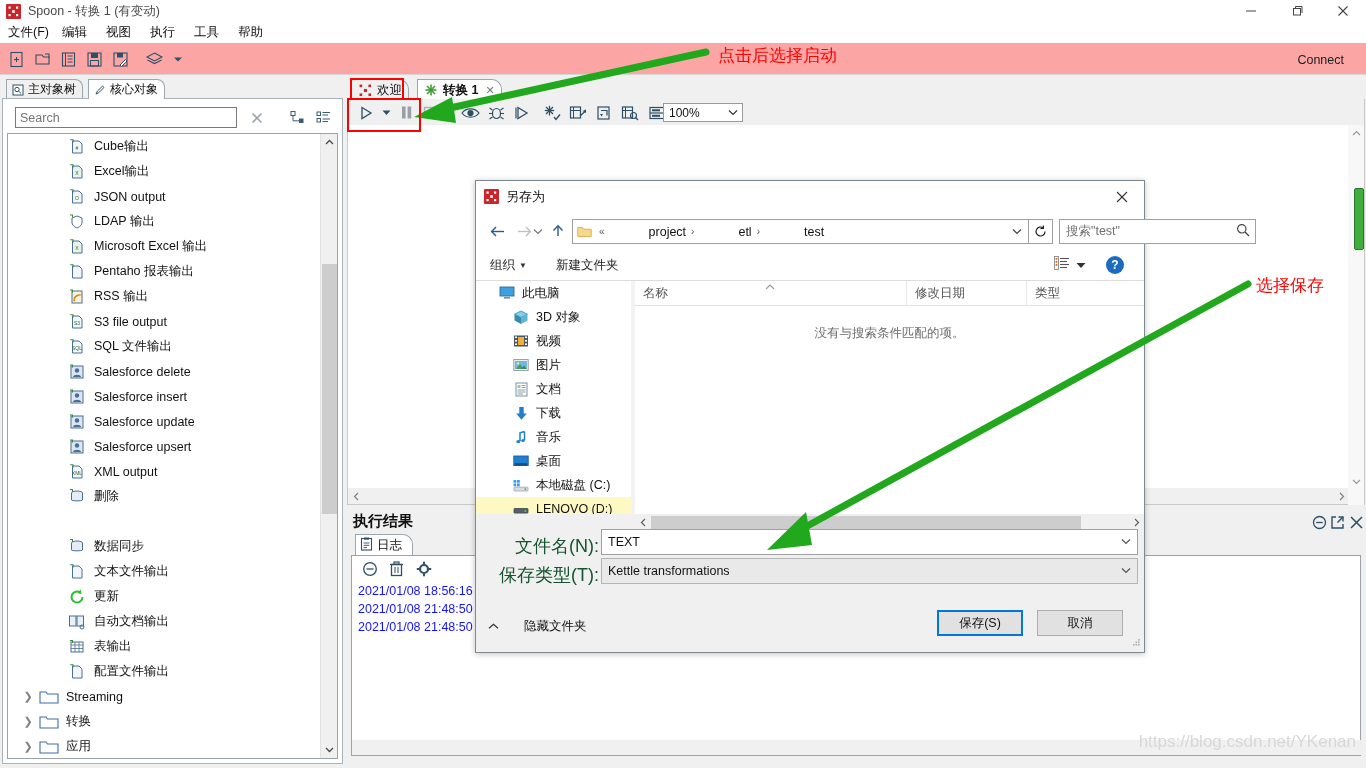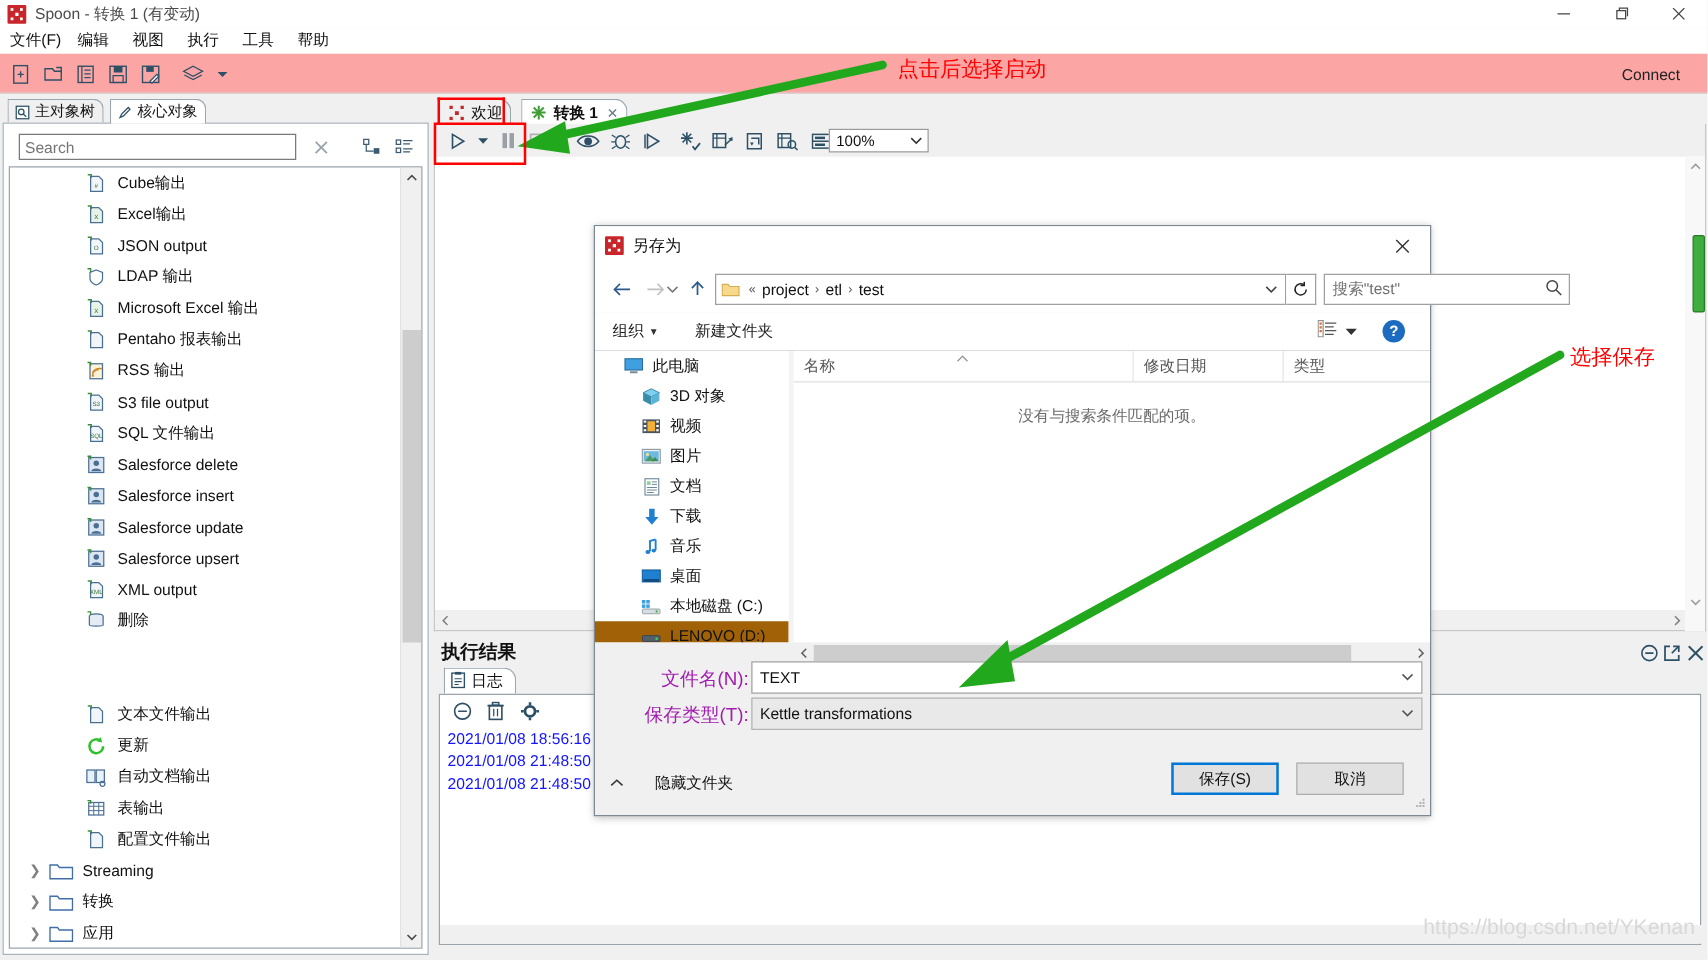--- a/index.html
+++ b/index.html
@@ -250,21 +250,21 @@
     display: flex; align-items: center; justify-content: center;
     font-size: 14px; color: #2b5a8f;
   }
   .navbtn.dis { color: #c0c0c0; }
   .crumbbar {
     position: absolute; left: 96px; top: 7px; width: 457px; height: 25px;
     background: #fff; border: 1px solid #a0a0a0;
     display: flex; align-items: center;
   }
   .crumbbar .folder-ic { margin-left: 4px; margin-right: 4px; display:flex; }
-  .crumbbar .cb { font-size: 12.5px; color: #111; padding: 0 2px; }
+  .crumbbar .cb { font-size: 12.5px; color: #111; padding: 0 2px; margin-left: 39px; }
   .crumbbar .sep { color: #555; font-size: 10px; padding: 0 3px; }
   .crumbbar .dv { position: absolute; right: 6px; color: #444; font-size: 9px; }
   .refreshbtn {
     position: absolute; left: 553px; top: 7px; width: 24px; height: 25px;
     border: 1px solid #a0a0a0; border-left: none; background: #fff;
     display: flex; align-items: center; justify-content: center;
     font-size: 12px; color: #222;
   }
   .searchbar {
     position: absolute; left: 583px; top: 7px; width: 197px; height: 25px;
@@ -290,21 +290,21 @@
     position: absolute; left: 0; top: 0; width: 155px; height: 233px; background: #fff;
     overflow: hidden;
   }
   .place {
     position: absolute; left: 0; width: 155px; height: 24px;
     display: flex; align-items: center; font-size: 12.5px; color: #111;
   }
   .place .pi { width: 18px; height: 16px; margin-right: 6px; display: flex; align-items: center; justify-content: center; flex: none; }
   .place.lvl0 { padding-left: 22px; }
   .place.lvl1 { padding-left: 36px; }
-  .place.selected { background: #a16207; }
+  .place.selected { background: #fef9c3; }
   .places-vs { position: absolute; right: 0; top: 0; width: 15px; height: 233px; background: #f5f5f5; }
   .places-vs .arw { position: absolute; left: 0; width: 15px; height: 15px; display:flex; align-items:center; justify-content:center; color:#555; font-size:8px;}
   .places-vs .thumb { position: absolute; left: 1px; width: 13px; background: #cdcdcd; }
 
   .splitter { position: absolute; left: 155px; top: 0; width: 4px; height: 233px; background: #f3f3f3; }
 
   .filelist { position: absolute; left: 159px; top: 0; width: 509px; height: 233px; background: #fff; }
   .colhead { position: absolute; left: 0; top: 0; width: 509px; height: 25px; border-bottom: 1px solid #e0e0e0; }
   .col {
     position: absolute; top: 0; height: 25px;
@@ -321,21 +321,21 @@
 
   .dlg-hs {
     position: absolute; left: 159px; top: 333px; width: 509px; height: 17px;
     background: #f0f0f0;
   }
   .dlg-hs .arw { position: absolute; top: 0; width: 16px; height: 17px; display:flex; align-items:center; justify-content:center; color:#606060; font-size:9px;}
   .dlg-hs .thumb { position: absolute; top: 2px; height: 13px; background: #cdcdcd; }
   .dlg-hs-left { position: absolute; left: 0; top: 333px; width: 159px; height: 17px; background: #f0f0f0; }
 
   .fnrow { position: absolute; left: 0; top: 348px; width: 668px; height: 29px; }
-  .fnlabel { position: absolute; right: 0; top: 5px; font-size: 15px; color: #a21caf; }
+  .fnlabel { position: absolute; right: 0; top: 5px; font-size: 18px; color: #14532d; }
   .fninput {
     position: absolute; left: 125px; top: 0; width: 537px; height: 26px;
     background: #fff; border: 1px solid #a0a0a0;
     display: flex; align-items: center; font-size: 12.5px; color: #111; padding-left: 6px;
   }
   .fninput .dv { position: absolute; right: 6px; color: #555; font-size: 9px; }
   .ftrow { position: absolute; left: 0; top: 377px; width: 668px; height: 29px; }
   .ftinput {
     position: absolute; left: 125px; top: 0; width: 537px; height: 26px;
     background: #e9e9e9; border: 1px solid #b4b4b4;
@@ -669,20 +669,30 @@
             </div>
             <div class="trow" style="top:350px">
               <span class="ico">
                 <svg width="18" height="18" viewBox="0 0 18 18">
                   <ellipse cx="9" cy="5" rx="5.5" ry="2" fill="#e5ecf4" stroke="#4a6f95" stroke-width="1"></ellipse>
                   <path d="M3.5 5 L3.5 12 C3.5 13.1 14.5 13.1 14.5 12 L14.5 5" fill="#e5ecf4" stroke="#4a6f95" stroke-width="1"></path>
                   <polyline points="2,1.5 4.5,1.5 4.5,4" fill="none" stroke="#3c8a3c" stroke-width="1.1"></polyline>
                 </svg>
               </span>
               <span class="lbl">删除</span>
+            </div>
+            <div class="trow" style="top:400px">
+              <span class="ico">
+                <svg width="18" height="18" viewBox="0 0 18 18">
+                  <ellipse cx="9" cy="5" rx="5.5" ry="2" fill="#e5ecf4" stroke="#4a6f95" stroke-width="1"></ellipse>
+                  <path d="M3.5 5 L3.5 12 C3.5 13.1 14.5 13.1 14.5 12 L14.5 5" fill="#e5ecf4" stroke="#4a6f95" stroke-width="1"></path>
+                  <polyline points="2,1.5 4.5,1.5 4.5,4" fill="none" stroke="#3c8a3c" stroke-width="1.1"></polyline>
+                </svg>
+              </span>
+              <span class="lbl">数据同步</span>
             </div>
             <div class="trow sel" style="top:425px">
               <span class="selbg" style="width:114px"></span>
               <span class="ico">
                 <svg width="18" height="18" viewBox="0 0 18 18">
                   <path d="M4.5 3 L11 3 L14 6 L14 15 L4.5 15 Z" fill="#f2f6fb" stroke="#4a6f95" stroke-width="1"></path>
                   <polyline points="2.2,1.8 5,1.8 5,4.4" fill="none" stroke="#3c8a3c" stroke-width="1.1"></polyline>
                 </svg>
               </span>
               <span class="lbl">文本文件输出</span>

